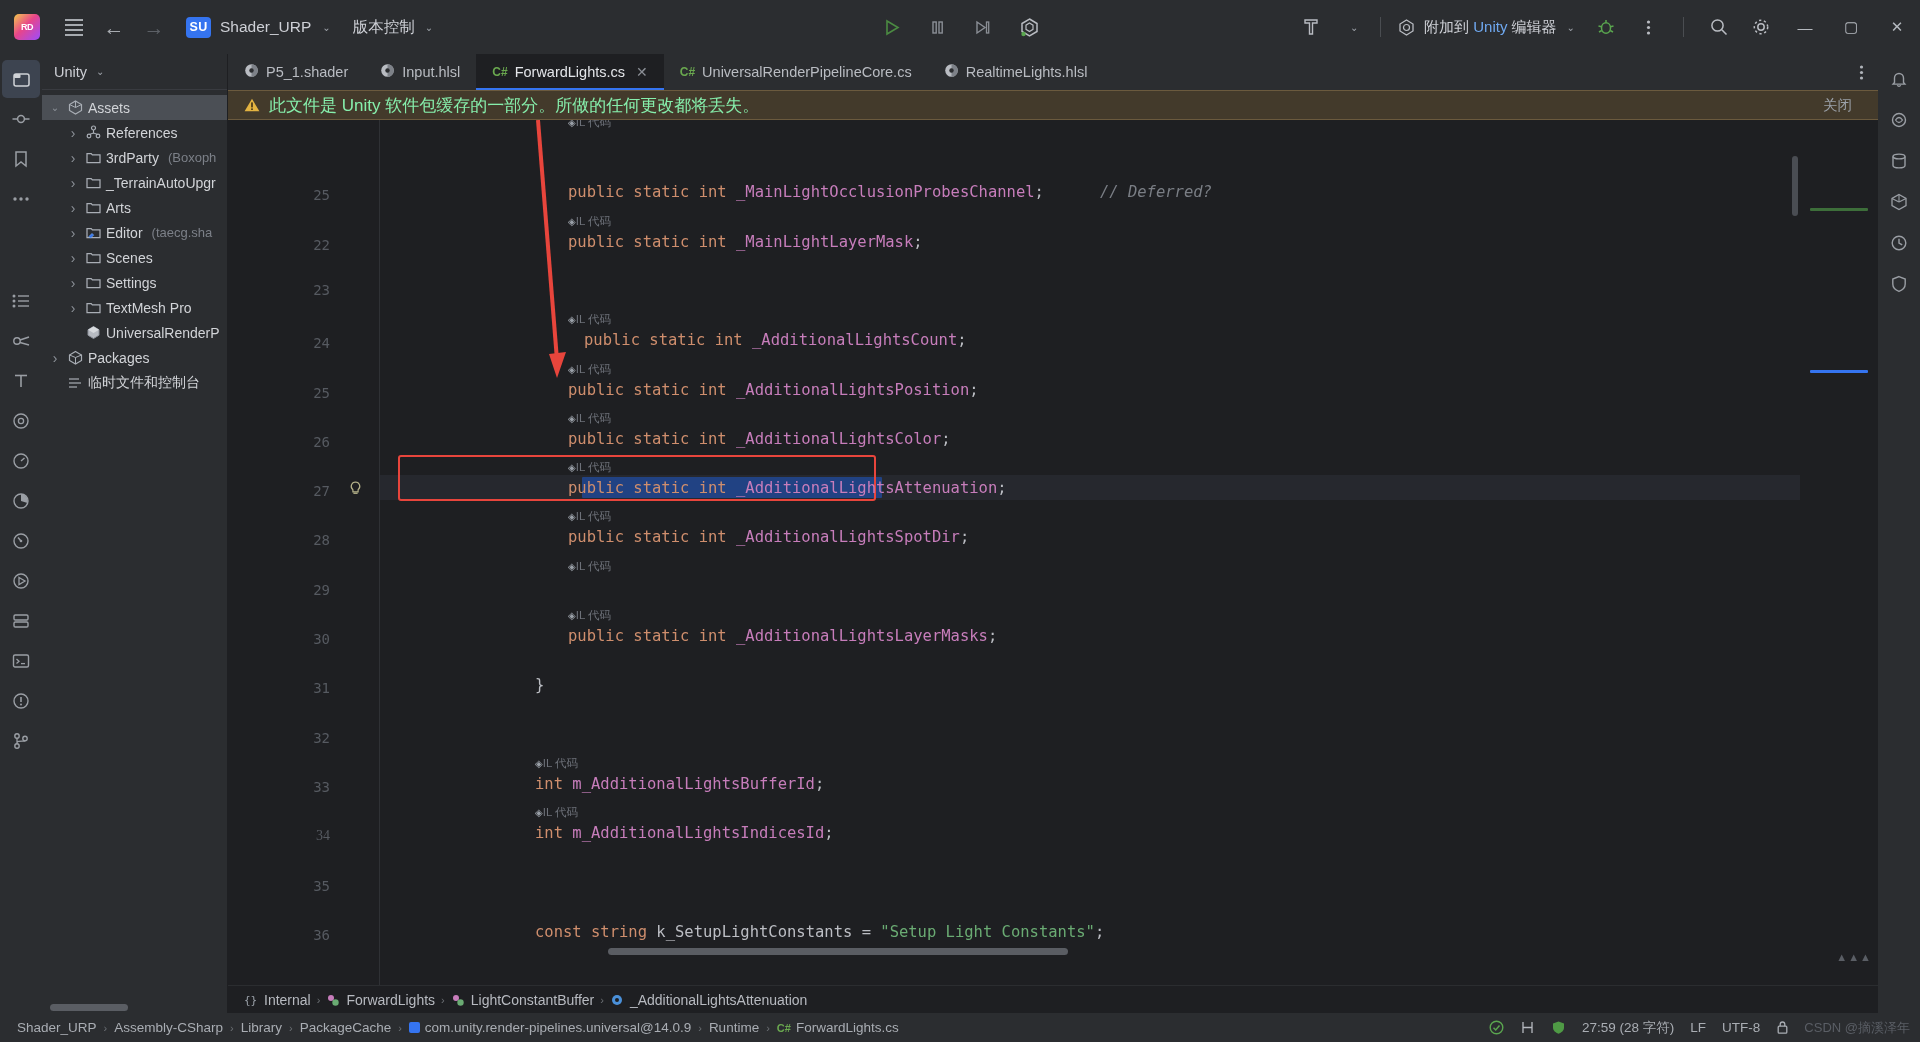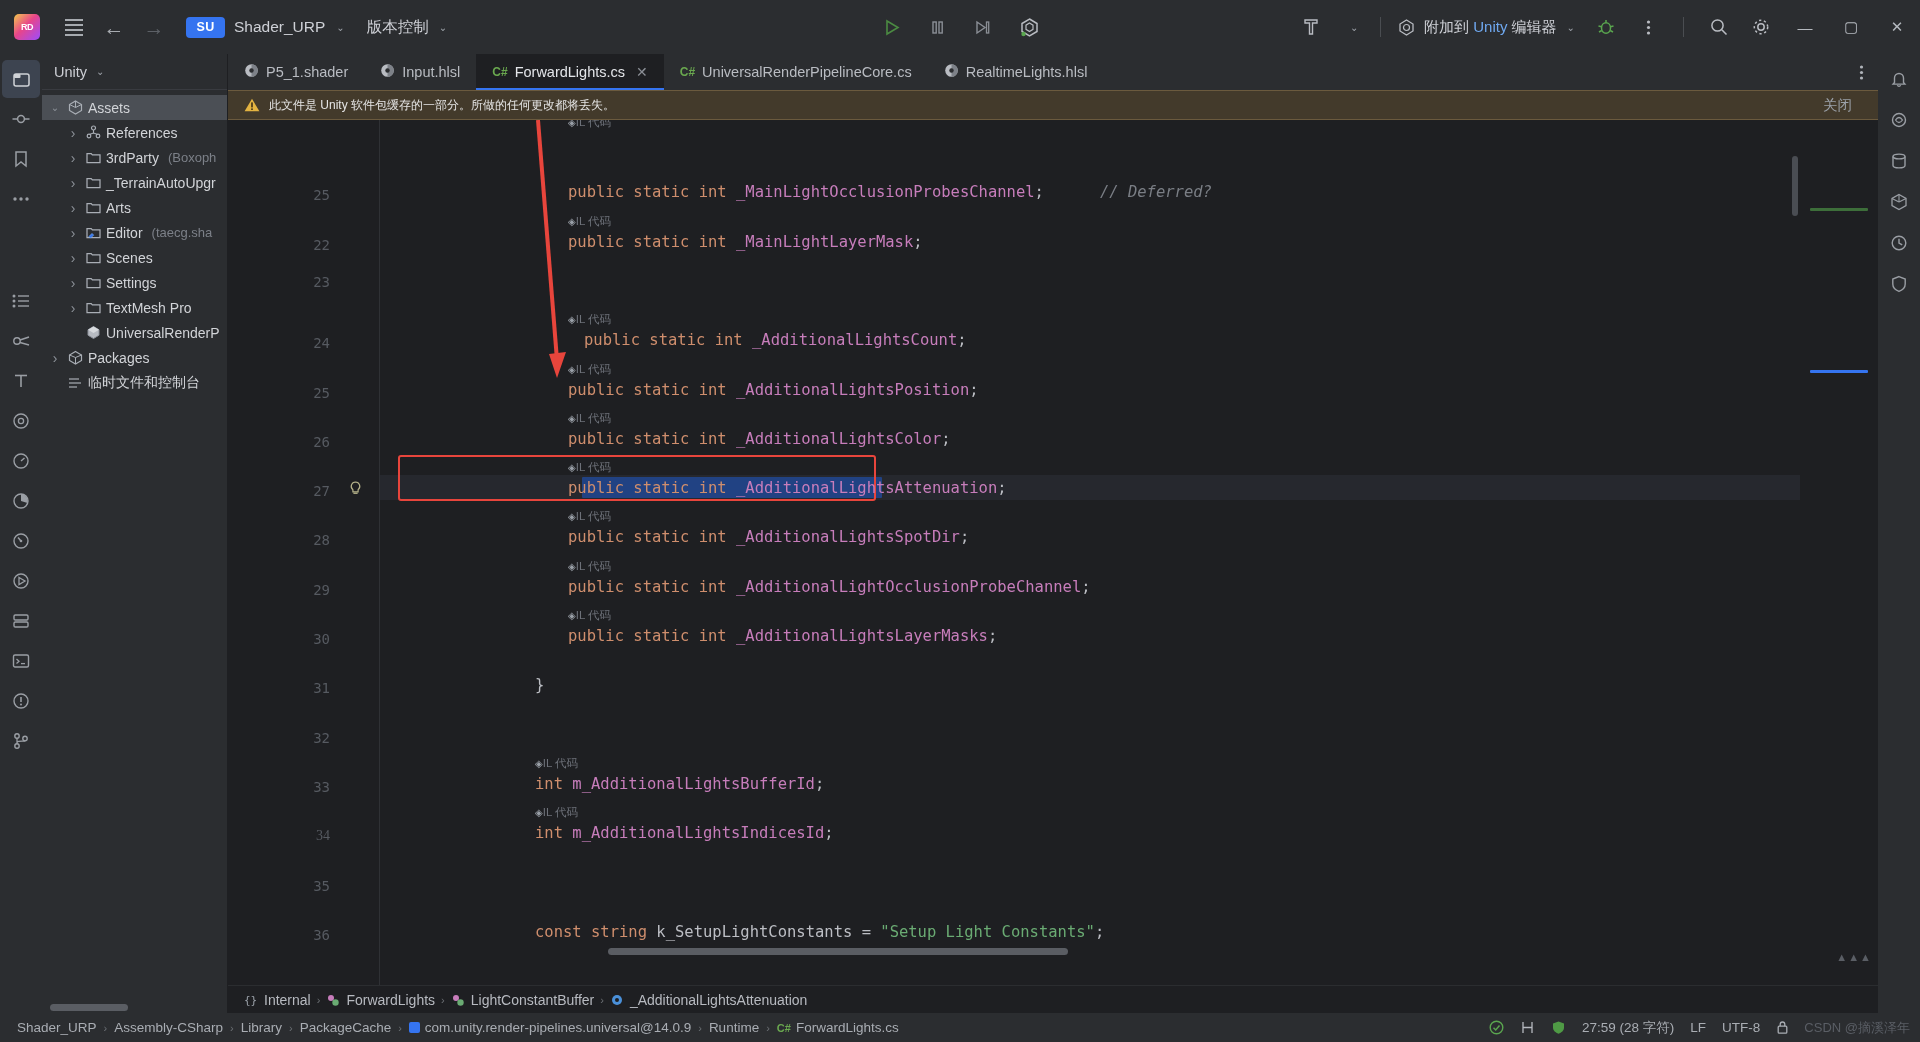--- a/index.html
+++ b/index.html
@@ -33,21 +33,21 @@
     color: #9ea3aa; cursor: default;
   }
   .hamburger { display:flex; flex-direction:column; gap:3px; }
   .hamburger i { display:block; width:18px; height:2px; background:#a7abb0; }
   .arrow { font-size: 21px; color:#a7abb0; line-height:1; }
   .arrow.dim { color:#5c6066; }
   .proj-chip {
     display:flex; align-items:center; gap:9px; height:54px; padding: 0 10px 0 12px; cursor:default;
   }
   .su-badge {
-    width:39px; height:21px; border-radius:4px; background:#3574f0; color:#fff;
+    width:25px; height:21px; border-radius:4px; background:#3574f0; color:#fff;
     font-size:12.5px; font-weight:600; display:flex; align-items:center; justify-content:center;
     letter-spacing:0.3px;
   }
   .proj-name { font-size:15.5px; color:#ced0d6; }
   .chev { font-size:10px; color:#9ea3aa; margin-left:2px; }
   .vcs-chip { display:flex; align-items:center; gap:8px; height:54px; padding:0 12px; cursor:default; }
   .vcs-chip span.t { font-size:15.5px; color:#ced0d6; }
 
   .tb-center {
     position:absolute; left:0; right:0; top:0; height:54px;
@@ -126,21 +126,21 @@
   }
   .tab .cs { color:#6aa84f; font-size:12px; font-weight:600; }
   .tab .close-x { font-size:14px; color:#8b8f96; margin-left:4px; }
   .tabs-more { margin-left:auto; display:flex; align-items:center; padding:0 14px; color:#b0b4ba; font-size:16px; cursor:default;}
 
   
   .banner {
     height:30px; background:#433a2b; border-top:1px solid #6b5a3e; border-bottom:1px solid #6b5a3e;
     display:flex; align-items:center; gap:9px; padding:0 16px; position:relative;
   }
-  .banner .txt { font-size:12px; color:#e5e5e5; }
+  .banner .txt { font-size:17px; color:#86efac; }
   .banner .act { margin-left:auto; font-size:14.5px; color:#9aa0a8; cursor:default; padding-right:10px;}
   .warn-tri { width:16px; height:14px; }
 
   
   .code-wrap { flex:1; display:flex; min-height:0; position:relative; overflow:hidden; background:#1e1f22; }
   .gutter {
     width:152px; min-width:152px; background:#1e1f22; position:relative; user-select:none;
   }
   .gut-sep { position:absolute; right:0; top:0; bottom:0; width:1px; background:#2f3135; }
   .lnum {
@@ -616,21 +616,21 @@
         </svg>
         <span class="txt">此文件是 Unity 软件包缓存的一部分。所做的任何更改都将丢失。</span>
         <span class="act">关闭</span>
       </div>
 
       <div class="code-wrap">
         <div class="gutter">
           <div class="gut-sep"></div>
         <div class="lnum" style="top: 67.3px;">25</div>
             <div class="lnum" style="top: 116.6px;">22</div>
-            <div class="lnum" style="top: 154px;">23</div>
+            <div class="lnum" style="top: 162px;">23</div>
             <div class="lnum" style="top: 215.2px;">24</div>
             <div class="lnum" style="top: 264.5px;">25</div>
             <div class="lnum" style="top: 313.8px;">26</div>
             <div class="lnum" style="top: 363.1px;">27</div>
             <div class="bulb" style="top: 361.1px;"><svg width="13" height="15" viewBox="0 0 13 15">
                 <path d="M6.5 1 a4.3 4.3 0 0 1 2.6 7.7 v2.1 h-5.2 v-2.1 A4.3 4.3 0 0 1 6.5 1z" fill="none" stroke="#b5b28a" stroke-width="1.2"></path>
                 <rect x="4.4" y="11.6" width="4.2" height="1.3" fill="#b5b28a"></rect>
               </svg></div>
             <div class="lnum" style="top: 412.4px;">28</div>
             <div class="lnum" style="top: 461.7px;">29</div>
@@ -660,21 +660,20 @@
             <div class="cline" style="top: 211.2px; left: 204px;"><span class="kw">public </span><span class="kw">static </span><span class="typ">int </span><span class="fld">_AdditionalLightsCount</span><span class="punc">;</span></div>
             <div class="hintline" style="top: 241.5px; left: 188px;"><span class="dia">◈</span>IL 代码</div>
             <div class="cline" style="top: 260.5px; left: 188px;"><span class="kw">public </span><span class="kw">static </span><span class="typ">int </span><span class="fld">_AdditionalLightsPosition</span><span class="punc">;</span></div>
             <div class="hintline" style="top: 290.8px; left: 188px;"><span class="dia">◈</span>IL 代码</div>
             <div class="cline" style="top: 309.8px; left: 188px;"><span class="kw">public </span><span class="kw">static </span><span class="typ">int </span><span class="fld">_AdditionalLightsColor</span><span class="punc">;</span></div>
             <div class="hintline" style="top: 340.1px; left: 188px;"><span class="dia">◈</span>IL 代码</div>
             <div class="cline" style="top: 359.1px; left: 188px;"><span class="kw">public </span><span class="kw">static </span><span class="typ">int </span><span class="fld">_AdditionalLightsAttenuation</span><span class="punc">;</span></div>
             <div class="hintline" style="top: 389.4px; left: 188px;"><span class="dia">◈</span>IL 代码</div>
             <div class="cline" style="top: 408.4px; left: 188px;"><span class="kw">public </span><span class="kw">static </span><span class="typ">int </span><span class="fld">_AdditionalLightsSpotDir</span><span class="punc">;</span></div>
             <div class="hintline" style="top: 438.7px; left: 188px;"><span class="dia">◈</span>IL 代码</div>
-            <div class="cline" style="top: 457.7px; left: 188px;"><span class="kw">public </span><span class="kw">static </span><span class="typ">int </span><span class="fld">_AdditionalLightOcclusionProbeChannel</span><span class="punc">;</span></div>
             <div class="hintline" style="top: 488px; left: 188px;"><span class="dia">◈</span>IL 代码</div>
             <div class="cline" style="top: 507px; left: 188px;"><span class="kw">public </span><span class="kw">static </span><span class="typ">int </span><span class="fld">_AdditionalLightsLayerMasks</span><span class="punc">;</span></div>
             <div class="cline" style="top: 556.3px; left: 155px;"><span class="punc">}</span></div>
             <div class="hintline" style="top: 635.9px; left: 155px;"><span class="dia">◈</span>IL 代码</div>
             <div class="cline" style="top: 654.9px; left: 155px;"><span class="typ">int </span><span class="fld">m_AdditionalLightsBufferId</span><span class="punc">;</span></div>
             <div class="hintline" style="top: 685.2px; left: 155px;"><span class="dia">◈</span>IL 代码</div>
             <div class="cline" style="top: 704.2px; left: 155px;"><span class="typ">int </span><span class="fld">m_AdditionalLightsIndicesId</span><span class="punc">;</span></div>
             <div class="cline" style="top: 802.8px; left: 155px;"><span class="kw">const </span><span class="kw">string </span><span class="ident">k_SetupLightConstants</span><span class="punc"> = </span><span class="str">"Setup Light Constants"</span><span class="punc">;</span></div>
           </div>
         <div class="rightstrip">

